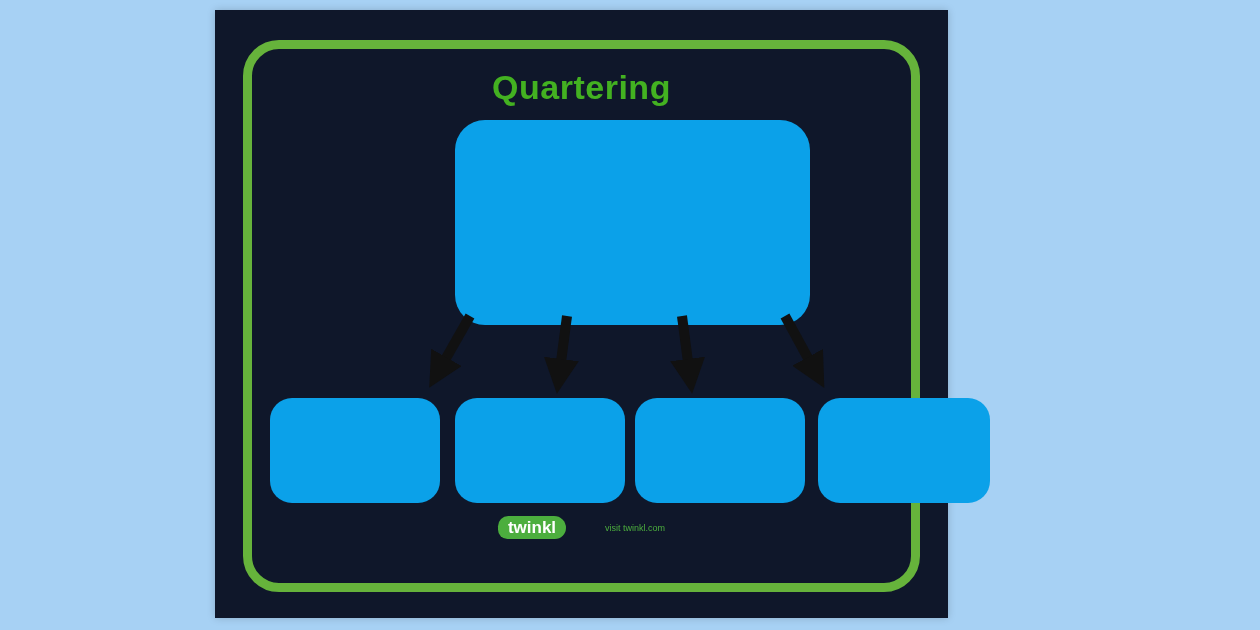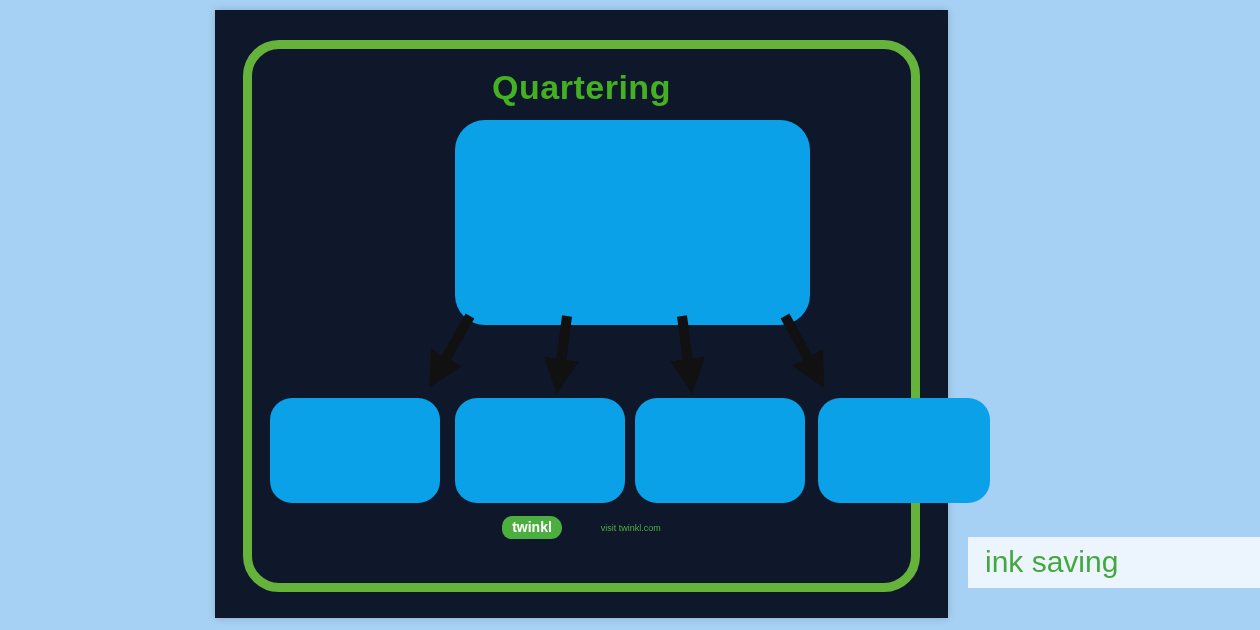--- a/index.html
+++ b/index.html
@@ -83,21 +83,21 @@
     width: 100%;
     display: flex;
     justify-content: center;
     align-items: center;
     gap: 8px;
   }
   .twinkl-logo {
     background: #4cae3e;
     color: #ffffff;
     font-weight: bold;
-    font-size: 14px;
+    font-size: 17px;
     line-height: 23px;
     height: 23px;
     padding: 0 10px;
     border-radius: 12px 14px 13px 11px;
   }
   .visit-text {
     color: #4cae3e;
     font-size: 9px;
     font-weight: normal;
     margin-left: 31px;
@@ -168,18 +168,15 @@
     <div class="quarter-box qb2"></div>
     <div class="quarter-box qb3"></div>
     <div class="quarter-box qb4"></div>
 
     <div class="footer">
       <span class="twinkl-logo">twinkl</span>
       <span class="visit-text">visit twinkl.com</span>
     </div>
   </div>
 
-  <div class="eco-strip">
-    <span class="ink-saving-label">ink saving</span>
-  </div>
 
 
 </div>
 
 </body></html>

